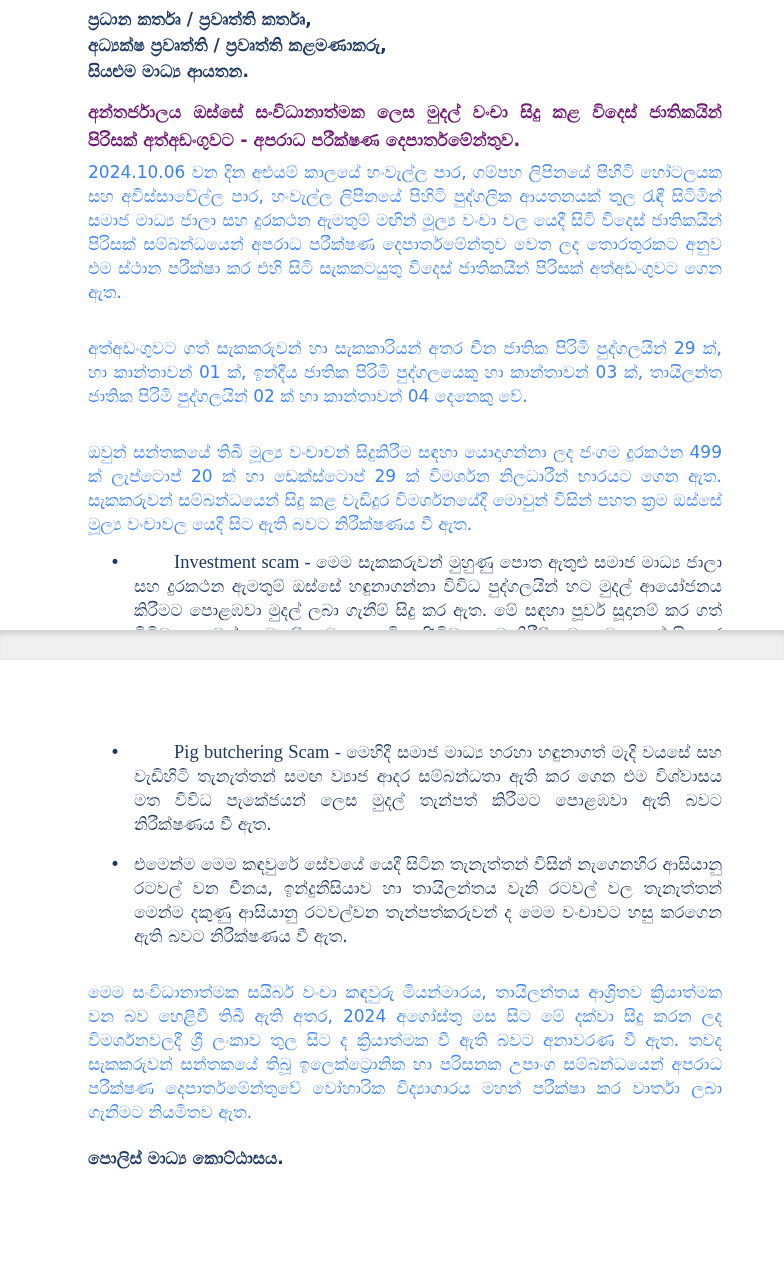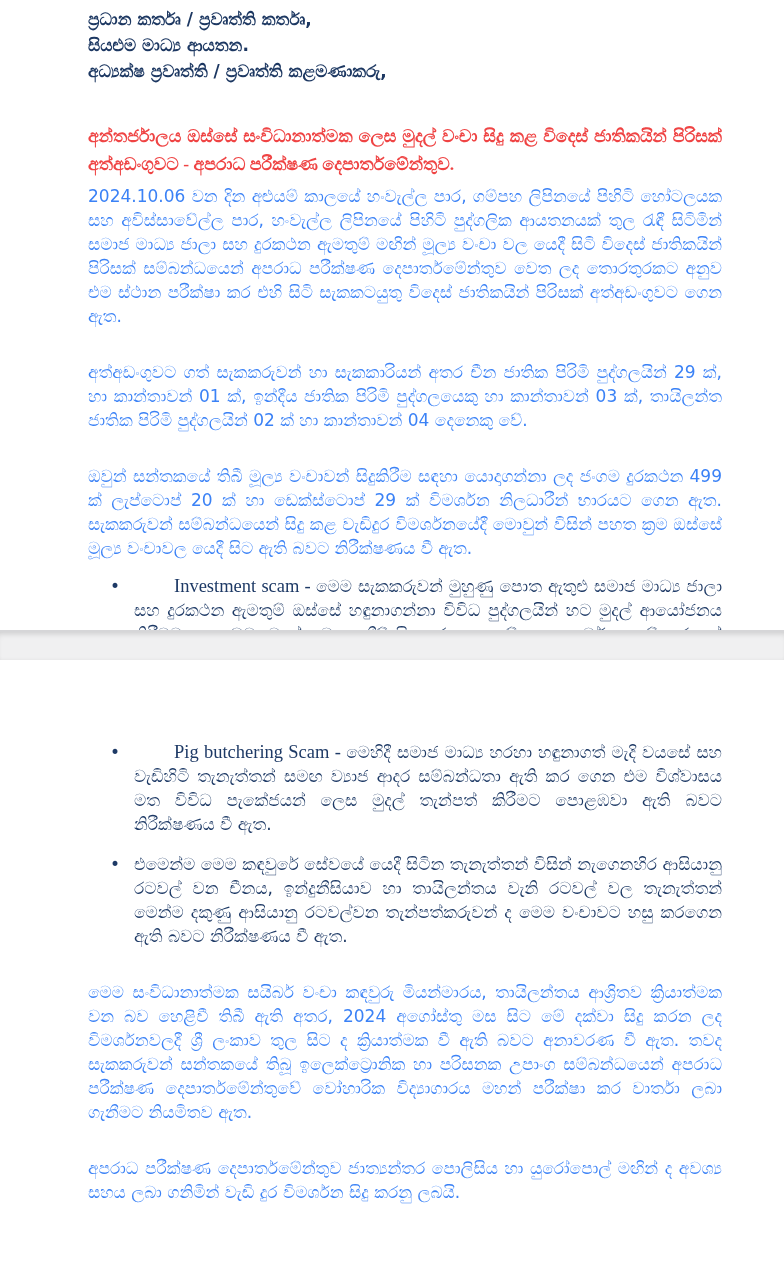--- a/index.html
+++ b/index.html
@@ -26,27 +26,26 @@
     border-top: 2px solid #d6d6d8;
     box-shadow: inset 0 5px 6px -4px rgba(0,0,0,0.18), inset 0 -3px 4px -3px rgba(0,0,0,0.06);
   }
   .recipients div {
     font-size: 17px;
     line-height: 26px;
     font-weight: bold;
     color: #1d3862;
   }
   .headline {
-    margin-top: 38px;
+    margin-top: 14px;
     font-size: 17.5px;
     line-height: 28px;
     font-weight: bold;
-    color: #ef4444;
+    color: #701a75;
     text-align: justify;
-    font-family: Liberation Serif, serif;
   }
   .para {
     font-size: 17px;
     line-height: 24px;
     text-align: justify;
     color: #3b82f6;
   }
   .p-intro   { margin-top: 6px; }
   .p-gap     { margin-top: 32px; }
   .bullet-list { margin-top: 14px; }
@@ -82,22 +81,22 @@
     color: #1d3862;
   }
 </style>
 </head>
 <body>
 
 <div class="page page-1">
 
   <div class="recipients">
     <div>ප්‍රධාන කර්තෘ / ප්‍රවෘත්ති කර්තෘ,</div>
+    <div>අධ්‍යක්ෂ ප්‍රවෘත්ති / ප්‍රවෘත්ති කළමණාකරු,</div>
     <div>සියළුම මාධ්‍ය ආයතන.</div>
-    <div>අධ්‍යක්ෂ ප්‍රවෘත්ති / ප්‍රවෘත්ති කළමණාකරු,</div>
   </div>
 
   <div class="headline">අන්තර්ජාලය ඔස්සේ සංවිධානාත්මක ලෙස මුදල් වංචා සිදු කළ විදෙස් ජාතිකයින් පිරිසක් අත්අඩංගුවට - අපරාධ පරීක්ෂණ දෙපාර්තමේන්තුව.</div>
 
   <div class="para p-intro">2024.10.06 වන දින අළුයම් කාලයේ හංවැල්ල පාර, ගම්පහ ලිපිනයේ පිහිටි හෝටලයක සහ අවිස්සාවේල්ල පාර, හංවැල්ල ලිපිනයේ පිහිටි පුද්ගලික ආයතනයක් තුල රැඳී සිටිමින් සමාජ මාධ්‍ය ජාලා සහ දුරකථන ඇමතුම් මඟින් මූල්‍ය වංචා වල යෙදී සිටි විදෙස් ජාතිකයින් පිරිසක් සම්බන්ධයෙන් අපරාධ පරීක්ෂණ දෙපාර්තමේන්තුව වෙත ලද තොරතුරකට අනුව එම ස්ථාන පරීක්ෂා කර එහි සිටි සැකකටයුතු විදෙස් ජාතිකයින් පිරිසක් අත්අඩංගුවට ගෙන ඇත.</div>
 
   <div class="para p-gap">අත්අඩංගුවට ගත් සැකකරුවන් හා සැකකාරියන් අතර චීන ජාතික පිරිමි පුද්ගලයින් 29 ක්, හා කාන්තාවන් 01 ක්, ඉන්දීය ජාතික පිරිමි පුද්ගලයෙකු හා කාන්තාවන් 03 ක්, තායිලන්ත ජාතික පිරිමි පුද්ගලයින් 02 ක් හා කාන්තාවන් 04 දෙනෙකු වේ.</div>
 
   <div class="para p-gap">ඔවුන් සන්තකයේ තිබී මූල්‍ය වංචාවන් සිදුකිරීම සඳහා යොදාගන්නා ලද ජංගම දුරකථන 499 ක් ලැප්ටොප් 20 ක් හා ඩෙක්ස්ටොප් 29 ක් විමර්ශන නිලධාරීන් භාරයට ගෙන ඇත. සැකකරුවන් සම්බන්ධයෙන් සිදු කළ වැඩිදුර විමර්ශනයේදී මොවුන් විසින් පහත ක්‍රම ඔස්සේ මූල්‍ය වංචාවල යෙදී සිට ඇති බවට නිරීක්ෂණය වී ඇත.</div>
 
@@ -120,17 +119,16 @@
       <span class="bullet-text"><span class="latin-lead">Pig butchering Scam - </span><span>මෙහිදී සමාජ මාධ්‍ය හරහා හඳුනාගත් මැදි වයසේ සහ වැඩිහිටි තැනැත්තන් සමඟ ව්‍යාජ ආදර සම්බන්ධතා ඇති කර ගෙන එම විශ්වාසය මත විවිධ පැකේජයන් ලෙස මුදල් තැන්පත් කිරීමට පොළඹවා ඇති බවට නිරීක්ෂණය වී ඇත.</span></span>
     </div>
     <div class="bullet">
       <span class="bullet-dot">•</span>
       <span class="bullet-text"><span>එමෙන්ම මෙම කඳවුරේ සේවයේ යෙදී සිටින තැනැත්තන් විසින් නැගෙනහිර ආසියානු රටවල් වන චීනය, ඉන්දුනීසියාව හා තායිලන්තය වැනි රටවල් වල තැනැත්තන් මෙන්ම දකුණු ආසියානු රටවල්වන තැන්පත්කරුවන් ද මෙම වංචාවට හසු කරගෙන ඇති බවට නිරීක්ෂණය වී ඇත.</span></span>
     </div>
   </div>
 
   <div class="para p-gap">මෙම සංවිධානාත්මක සයිබර් වංචා කඳවුරු මියන්මාරය, තායිලන්තය ආශ්‍රිතව ක්‍රියාත්මක වන බව හෙළිවී තිබී ඇති අතර, 2024 අගෝස්තු මස සිට මේ දක්වා සිදු කරන ලද විමර්ශනවලදී ශ්‍රී ලංකාව තුල සිට ද ක්‍රියාත්මක වී ඇති බවට අනාවරණ වී ඇත. තවද සැකකරුවන් සන්තකයේ තිබූ ඉලෙක්ට්‍රොනික හා පරිසනක උපාංග සම්බන්ධයෙන් අපරාධ පරීක්ෂණ දෙපාර්තමේන්තුවේ වෝහාරික විද්‍යාගාරය මහන් පරීක්ෂා කර වාර්තා ලබා ගැනීමට නියමිතව ඇත.</div>
 
-  <div class="para p-gap">අපරාධ පරීක්ෂණ දෙපාර්තමේන්තුව ජාත්‍යන්තර පොලිසිය හා යුරෝපොල් මඟින් ද අවශ්‍ය සහය ලබා ගනිමින් වැඩි දුර විමර්ශන සිදු කරනු ලබයි.</div>
 
   <div class="signature">පොලිස් මාධ්‍ය කොට්ඨාසය.</div>
 
 </div>
 
 </body></html>

